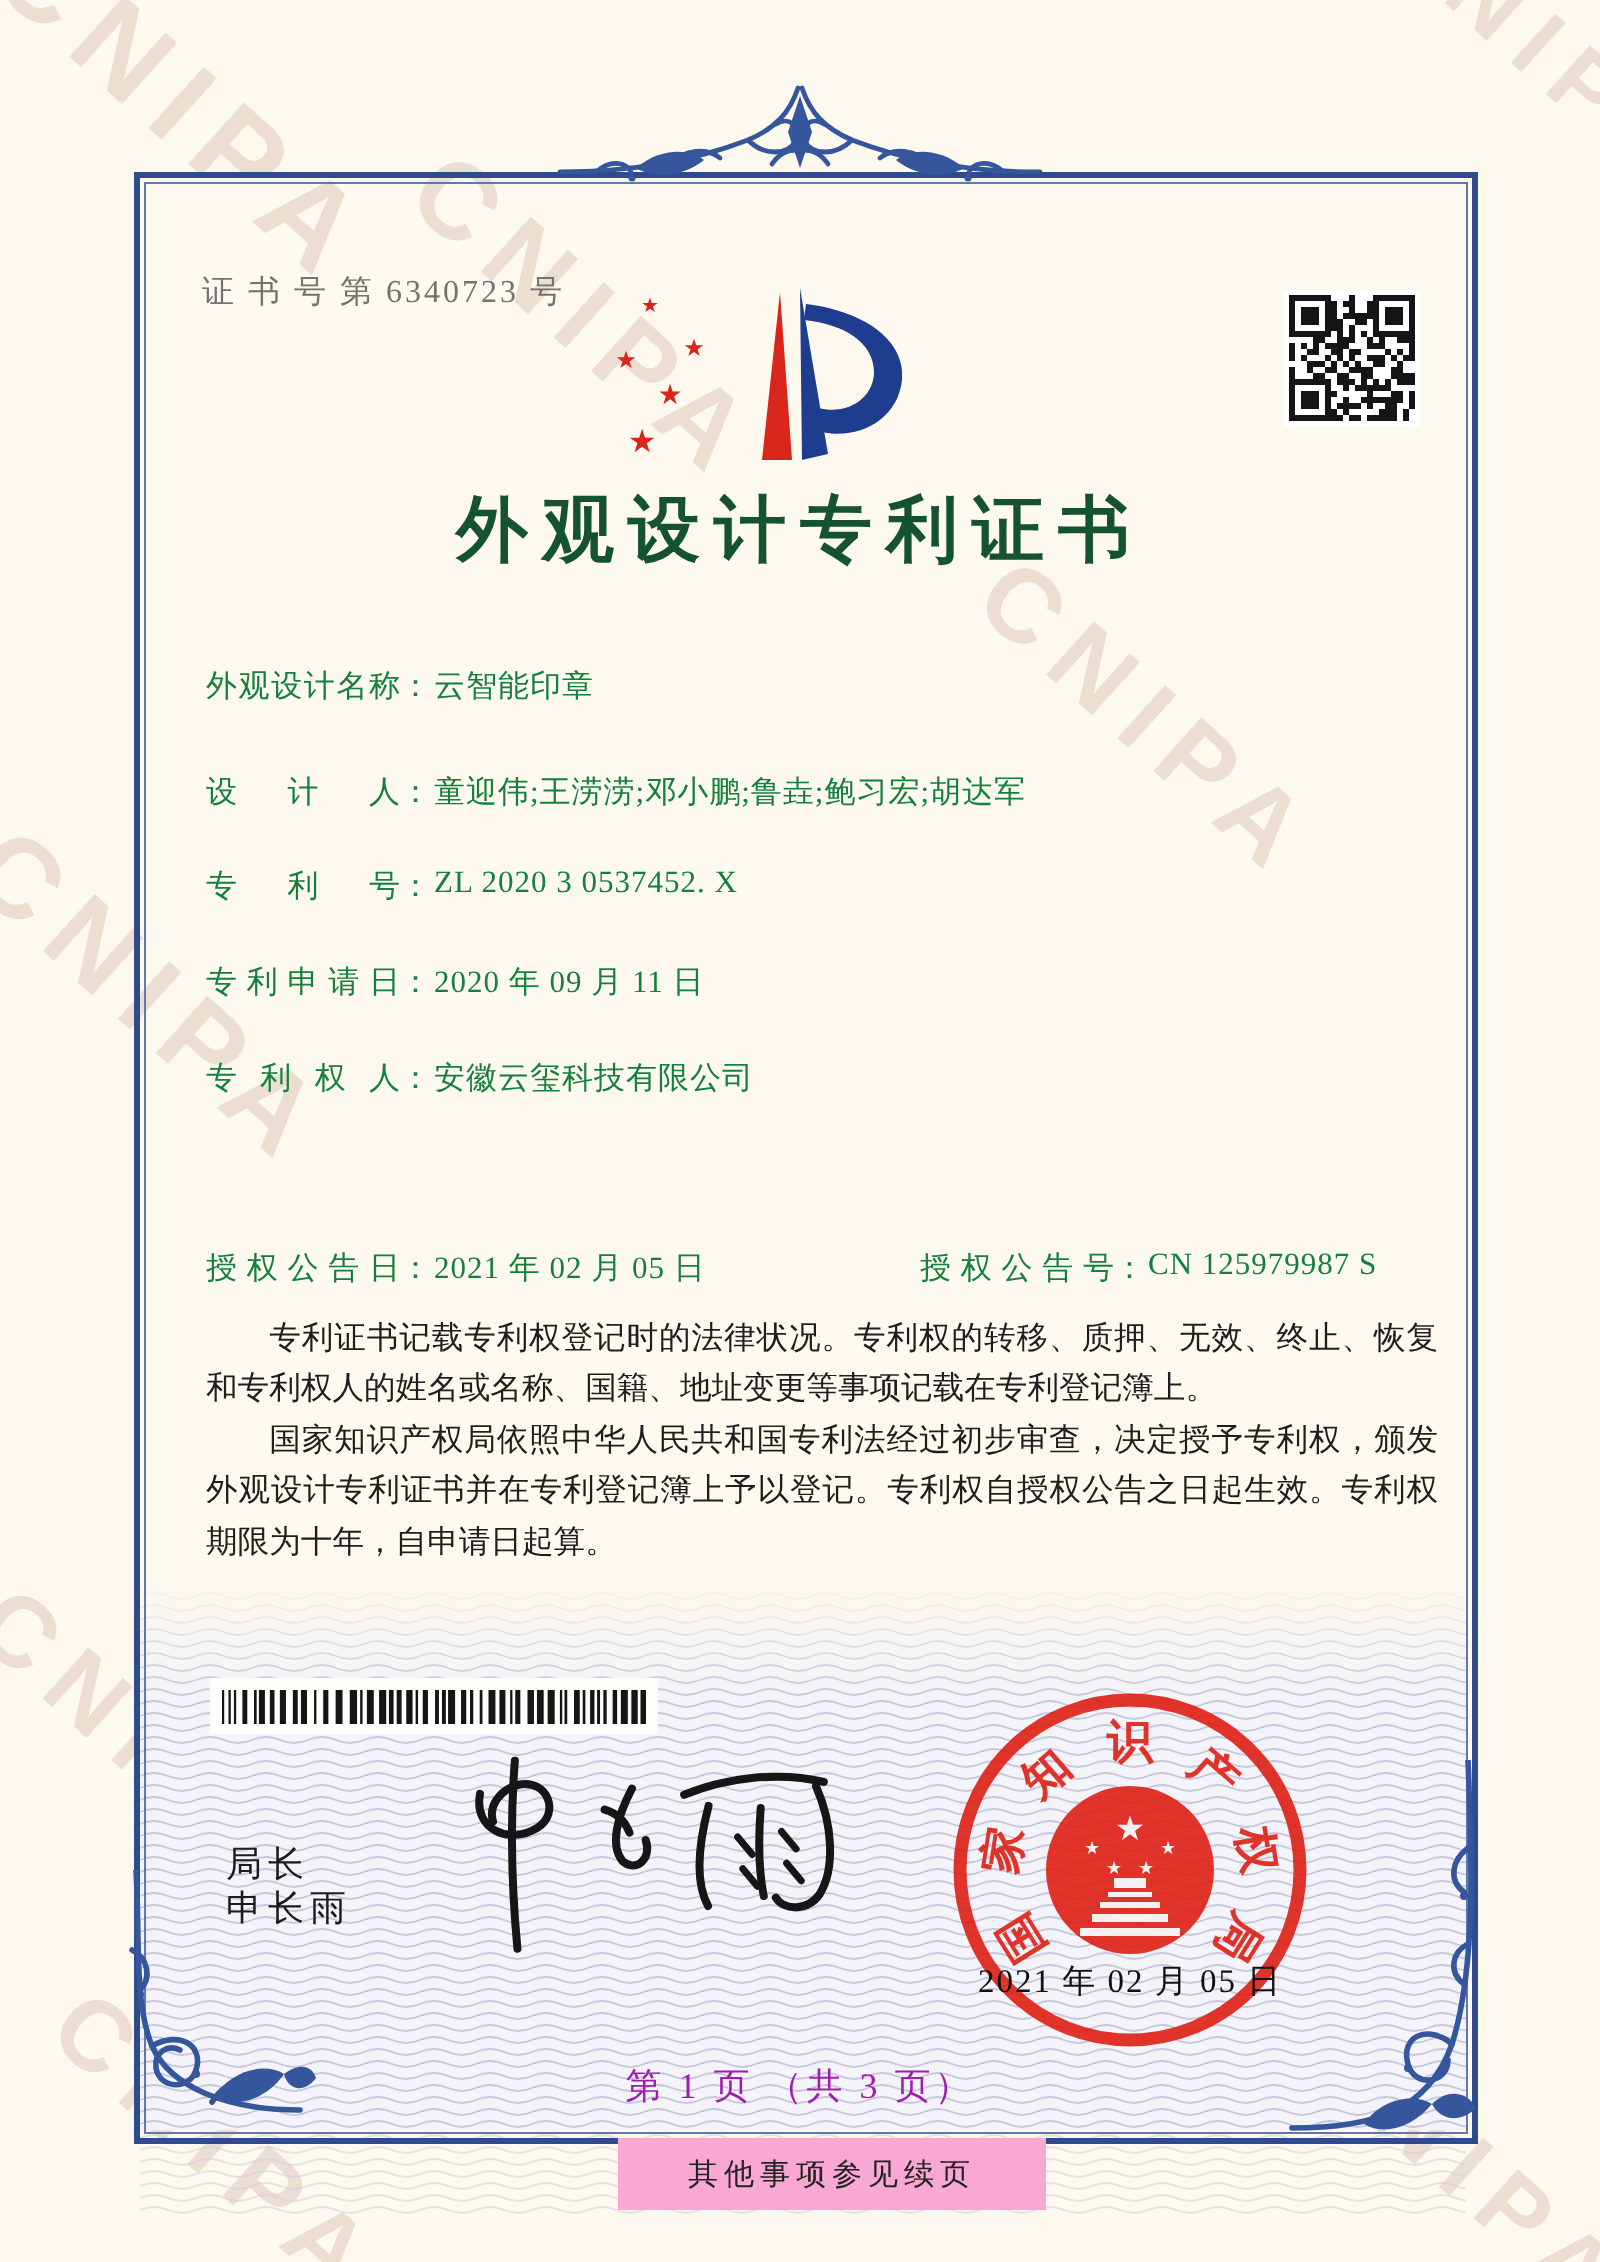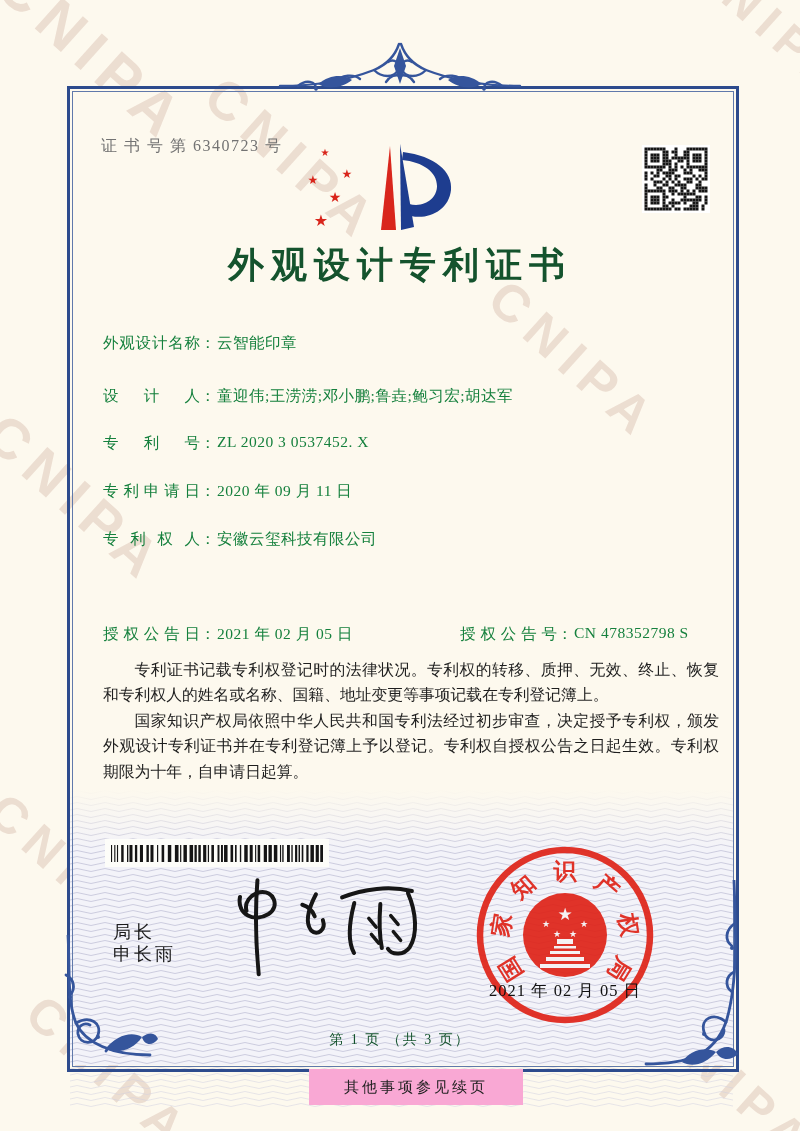--- a/index.html
+++ b/index.html
@@ -44,21 +44,21 @@
   
   .officer{position:absolute;left:113px;z-index:5;font-family:"Liberation Sans","DejaVu Sans",sans-serif;
            font-size:18px;font-weight:500;letter-spacing:3px;color:#1b1b1b;}
   .sig{position:absolute;left:225px;top:868px;z-index:5;}
   
   .seal{position:absolute;left:470px;top:840px;z-index:5;}
   .seal-date{position:absolute;left:452px;top:980px;width:226px;z-index:6;text-align:center;
              font-size:16.5px;color:#111;letter-spacing:1px;}
   
   .pagenum{position:absolute;left:0;right:0;top:1031px;z-index:4;text-align:center;
-           font-size:14px;letter-spacing:2px;color:#14532d;}
+           font-size:18px;letter-spacing:2px;color:#a21caf;}
   .contbox{position:absolute;left:309px;top:1069px;width:214px;height:36px;z-index:4;
            background:#f9a8d4;display:flex;align-items:center;justify-content:center;
            font-size:15px;letter-spacing:3px;color:#222;}
 </style>
 </head>
 <body>
 
 <div class="page">
 
   <span class="wm" style="left:-24px;top:18px;font-size:60px">CNIPA</span>
@@ -419,21 +419,21 @@
   </div>
   <div class="row" style="top:481px">
     <span class="lbl">专利申请日</span><span class="colon">：</span><span class="val">2020 年 09 月 11 日</span>
   </div>
   <div class="row" style="top:529px">
     <span class="lbl">专利权人</span><span class="colon">：</span><span class="val">安徽云玺科技有限公司</span>
   </div>
   <div class="row" style="top:624px">
     <span class="lbl">授权公告日</span><span class="colon">：</span><span class="val">2021 年 02 月 05 日</span>
     <span class="pair2">
-      <span class="lbl">授权公告号</span><span class="colon">：</span><span class="val">CN 478352798 S</span>
+      <span class="lbl">授权公告号</span><span class="colon">：</span><span class="val">CN 125979987 S</span>
     </span>
   </div>
 
   <div class="paras">
     <p>专利证书记载专利权登记时的法律状况。专利权的转移、质押、无效、终止、恢复和专利权人的姓名或名称、国籍、地址变更等事项记载在专利登记簿上。</p>
     <p>国家知识产权局依照中华人民共和国专利法经过初步审查，决定授予专利权，颁发外观设计专利证书并在专利登记簿上予以登记。专利权自授权公告之日起生效。专利权期限为十年，自申请日起算。</p>
   </div>
 
   <div class="barcode-box">
     <svg width="212" height="17" viewBox="0 0 212 17" xmlns="http://www.w3.org/2000/svg">

